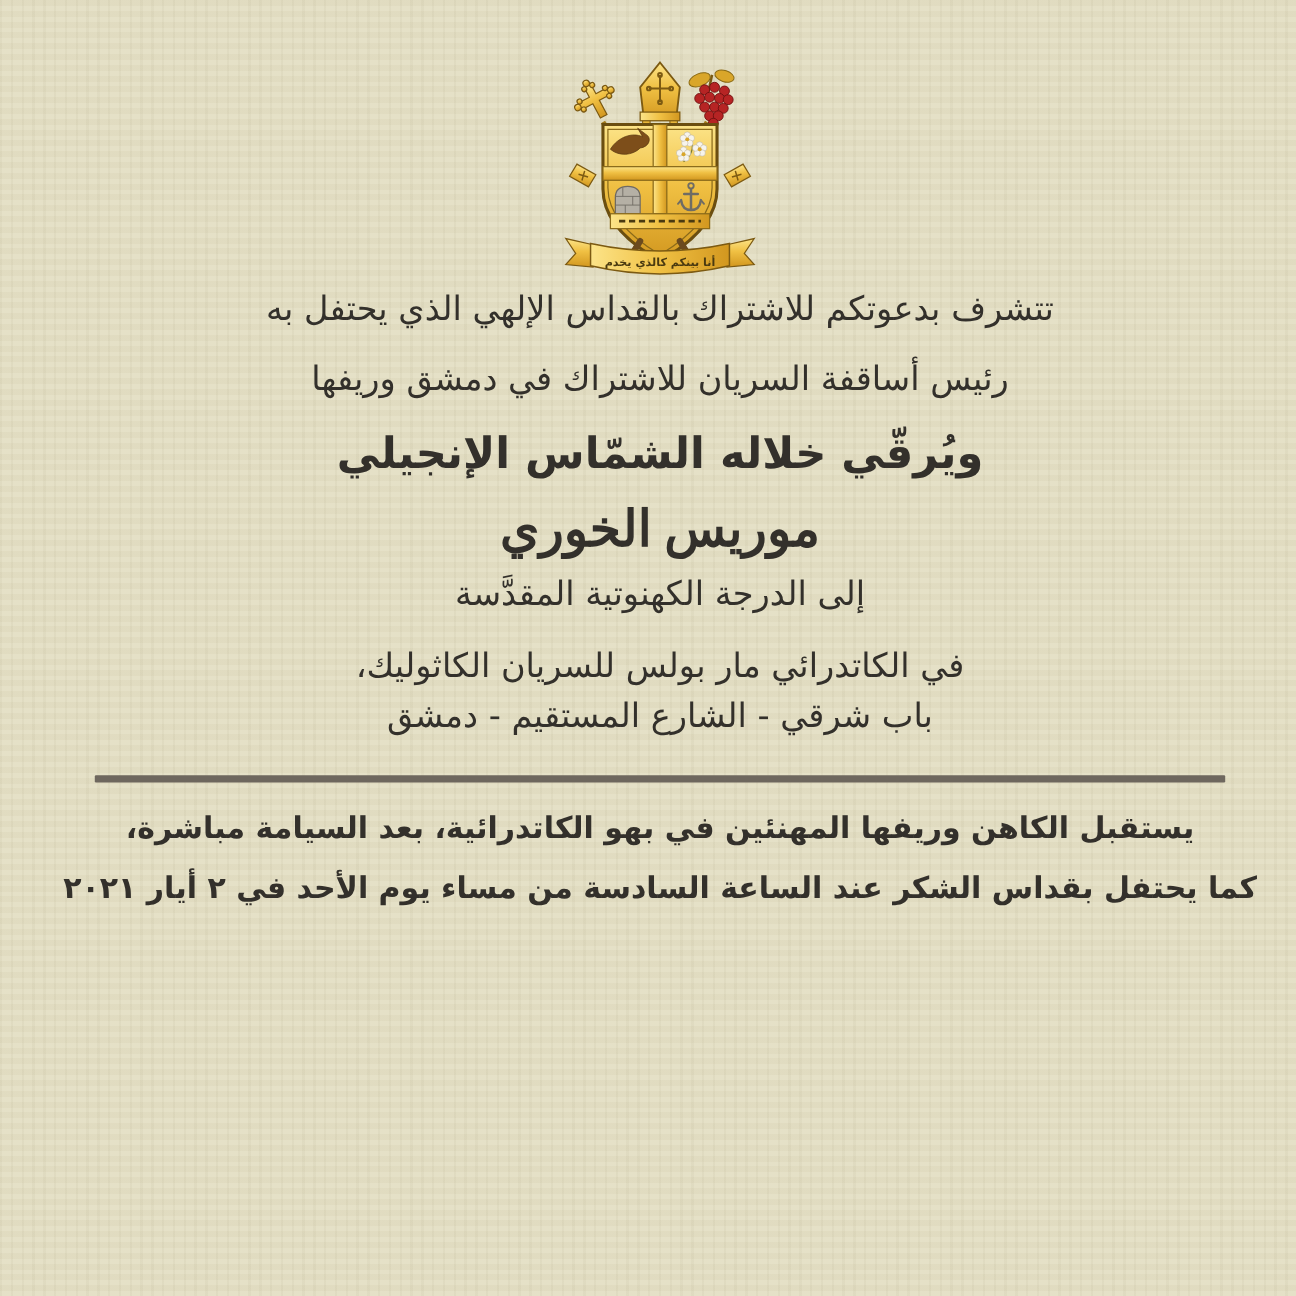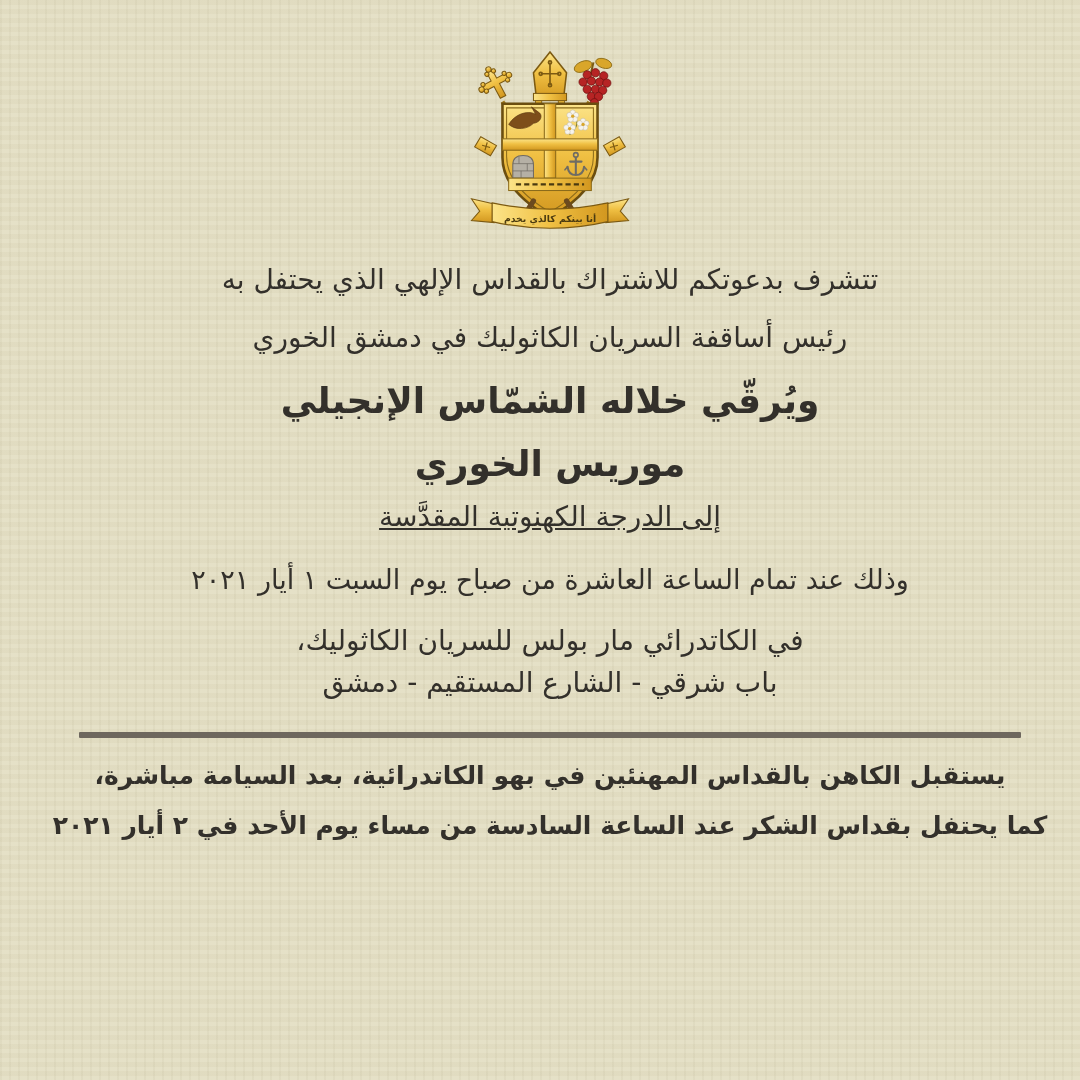--- a/index.html
+++ b/index.html
@@ -19,26 +19,26 @@
     color:var(--text);
   }
   .card{
     width:1060px;height:1080px;
     display:flex;flex-direction:column;align-items:center;
     direction:rtl;text-align:center;
   }
   .emblem{margin-top:50px;height:188px;display:flex;align-items:flex-start;justify-content:center;}
   .line{white-space:nowrap;}
   .l-title        {margin-top:26px;font-size:35px;font-weight:bold;line-height:46px;}
-  .l-invite       {margin-top:22px;font-size:28px;line-height:40px;}
+  .l-invite       {font-size:28px;line-height:40px;}
   .l-bishop       {margin-top:20px;font-size:31px;font-weight:bold;line-height:44px;}
   .l-bishop-title {margin-top:18px;font-size:28px;line-height:40px;}
   .l-ord-intro    {margin-top:22px;font-size:36px;font-weight:bold;line-height:42px;}
-  .l-deacon       {margin-top:18px;font-size:36px;font-weight:bold;line-height:48px;}
-  .l-degree       {margin-top:8px;font-size:28px;line-height:42px;text-decoration:underline;}
+  .l-deacon       {margin-top:18px;font-size:42px;font-weight:bold;line-height:48px;font-family:Liberation Serif, serif;}
+  .l-degree       {margin-top:8px;font-size:28px;line-height:42px;}
   .l-datetime     {margin-top:20px;font-size:27px;line-height:44px;}
   .l-venue        {margin-top:18px;font-size:28px;line-height:42px;}
   .l-address      {margin-top:0;font-size:28px;line-height:42px;}
   .divider{margin-top:28px;width:942px;height:6px;background:var(--divider);border-radius:1px;}
   .f-line{font-size:25px;font-weight:bold;line-height:40px;}
   .f-1{margin-top:18px;}
   .f-2{margin-top:10px;text-align:center;}
   .f-3{margin-top:10px;}
 </style>
 </head>
@@ -184,26 +184,25 @@
       <g>
         <path d="M26,149 L4,144 L12,156 L4,165 L26,167 Z" fill="url(#gv)" stroke="#7c5a12" stroke-width="1"></path>
         <path d="M134,149 L156,144 L148,156 L156,165 L134,167 Z" fill="url(#gv)" stroke="#7c5a12" stroke-width="1"></path>
         <path d="M24,148 Q80,160 136,148 L136,166 Q80,179 24,166 Z" fill="url(#gh)" stroke="#7c5a12" stroke-width="1.2"></path>
         <text x="80" y="166" text-anchor="middle" font-size="9" font-weight="bold" fill="#4a3a10">أنا بينكم كالذي يخدم</text>
       </g>
     </svg>
   </div>
 
   <div class="line l-invite">تتشرف بدعوتكم للاشتراك بالقداس الإلهي الذي يحتفل به</div>
-  <div class="line l-bishop-title">رئيس أساقفة السريان الكاثوليك في دمشق الخوري</div>
+  <div class="line l-bishop-title">رئيس أساقفة السريان للاشتراك في دمشق وريفها</div>
   <div class="line l-ord-intro">ويُرقّي خلاله الشمّاس الإنجيلي</div>
   <div class="line l-deacon">موريس الخوري</div>
   <div class="line l-degree">إلى الدرجة الكهنوتية المقدَّسة</div>
-  <div class="line l-datetime">وذلك عند تمام الساعة العاشرة من صباح يوم السبت ١ أيار ٢٠٢١</div>
   <div class="line l-venue">في الكاتدرائي مار بولس للسريان الكاثوليك،</div>
   <div class="line l-address">باب شرقي - الشارع المستقيم - دمشق</div>
 
   <div class="divider"></div>
 
-  <div class="line f-line f-1">يستقبل الكاهن بالقداس المهنئين في بهو الكاتدرائية، بعد السيامة مباشرة،</div>
+  <div class="line f-line f-1">يستقبل الكاهن وريفها المهنئين في بهو الكاتدرائية، بعد السيامة مباشرة،</div>
   <div class="line f-line f-2">كما يحتفل بقداس الشكر عند الساعة السادسة من مساء يوم الأحد في ٢ أيار ٢٠٢١</div>
 
 </div>
 
 </body></html>

